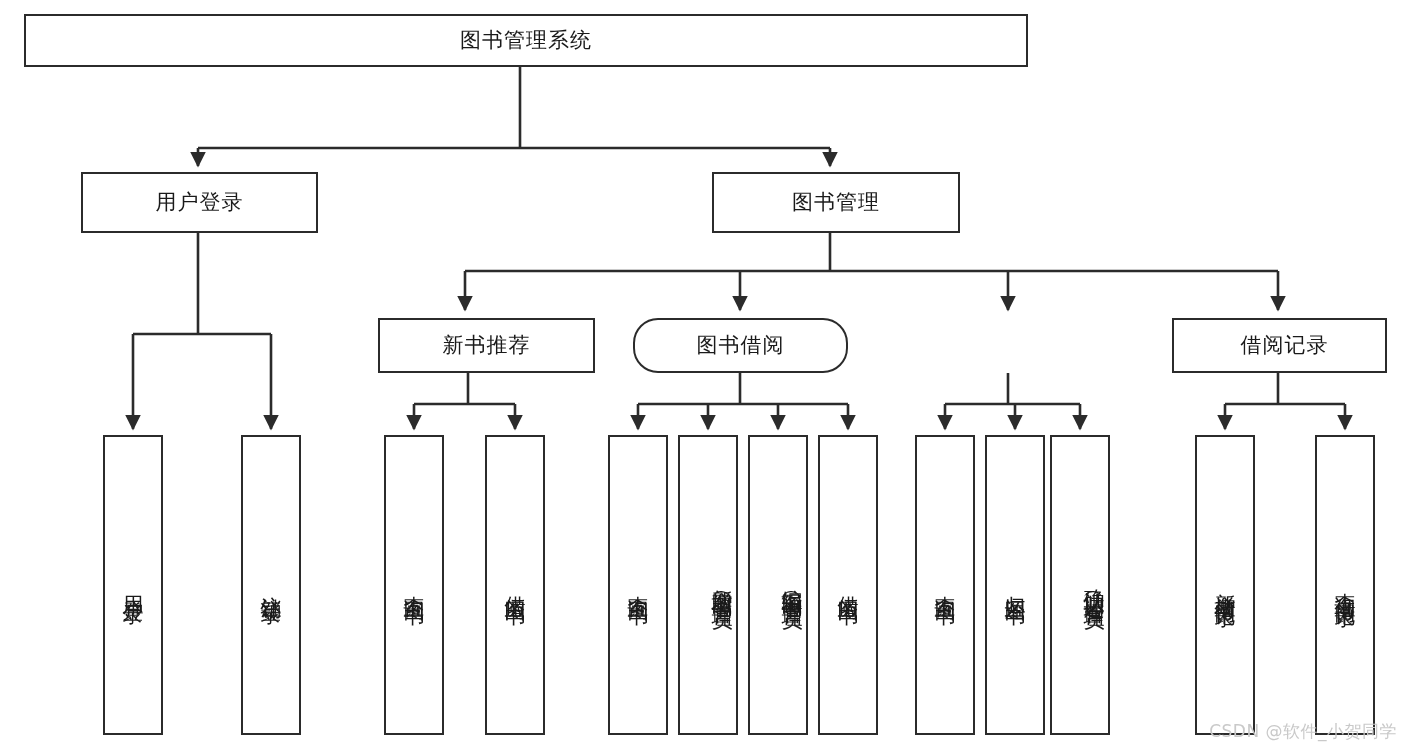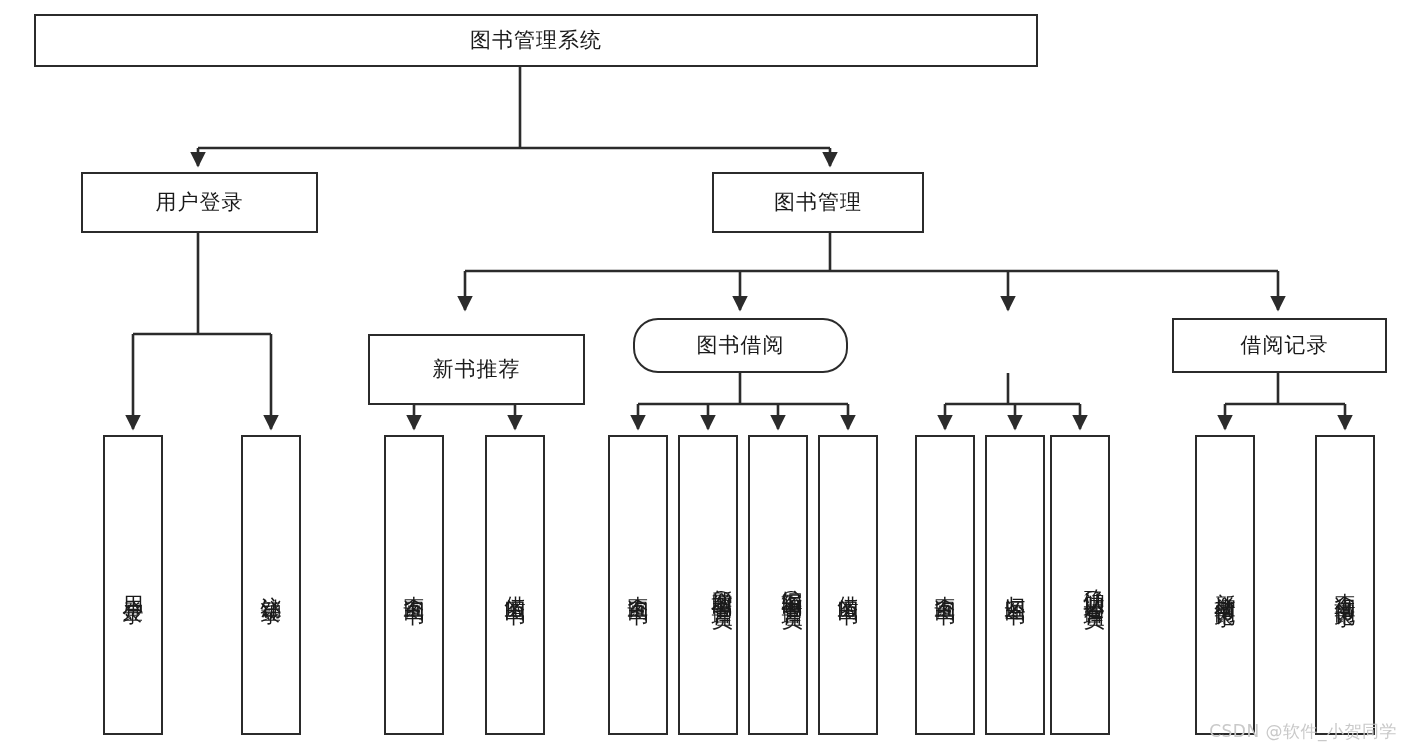--- a/index.html
+++ b/index.html
@@ -125,27 +125,27 @@
       <path d="M 1015 404 L 1015 429" marker-end="url(#arrow)"></path>
       <path d="M 1080 404 L 1080 429" marker-end="url(#arrow)"></path>
 
       <path d="M 1278 373 L 1278 404"></path>
       <path d="M 1225 404 L 1345 404"></path>
       <path d="M 1225 404 L 1225 429" marker-end="url(#arrow)"></path>
       <path d="M 1345 404 L 1345 429" marker-end="url(#arrow)"></path>
     </g>
   </svg>
 
-  <div class="node horiz root-node" style="left:34px; top:14px; width:1004px; height:53px;">图书管理系统</div>
+  <div class="node horiz root-node" style="left:24px; top:14px; width:1004px; height:53px;">图书管理系统</div>
 
   <div class="node horiz" style="left:81px; top:172px; width:237px; height:61px;">用户登录</div>
 
-  <div class="node horiz" style="left:712px; top:172px; width:212px; height:61px;">图书管理</div>
-
-  <div class="node horiz" style="left:368px; top:318px; width:217px; height:71px;margin-top:16px;">新书推荐</div>
+  <div class="node horiz" style="left:712px; top:172px; width:248px; height:61px;">图书管理</div>
+
+  <div class="node horiz" style="left:378px; top:318px; width:217px; height:55px;">新书推荐</div>
 
   <div class="node horiz" style="left:633px; top:318px; width:215px; height:55px;border-radius:25px;">图书借阅</div>
 
 
   <div class="node horiz" style="left:1172px; top:318px; width:215px; height:55px;padding-left:10px;">借阅记录</div>
 
   <div class="node vert centered-text" style="left:103px; top:435px; width:60px; height:300px;">
     <span class="vtext">用户登录</span>
   </div>
 

